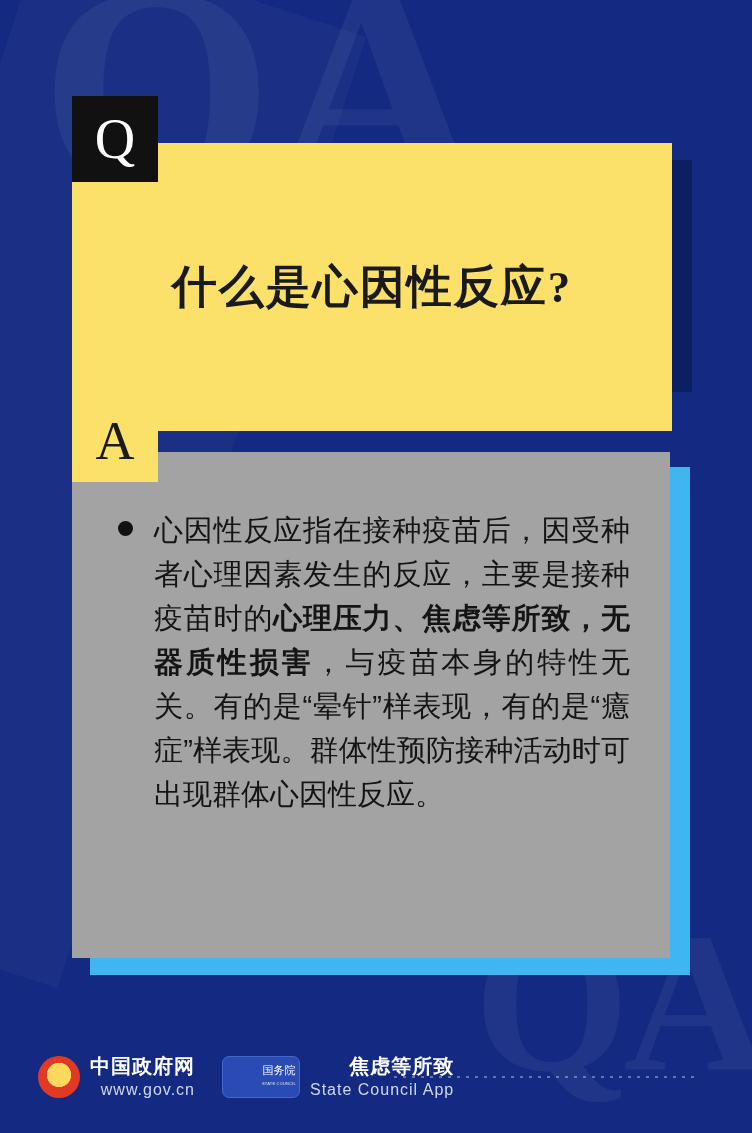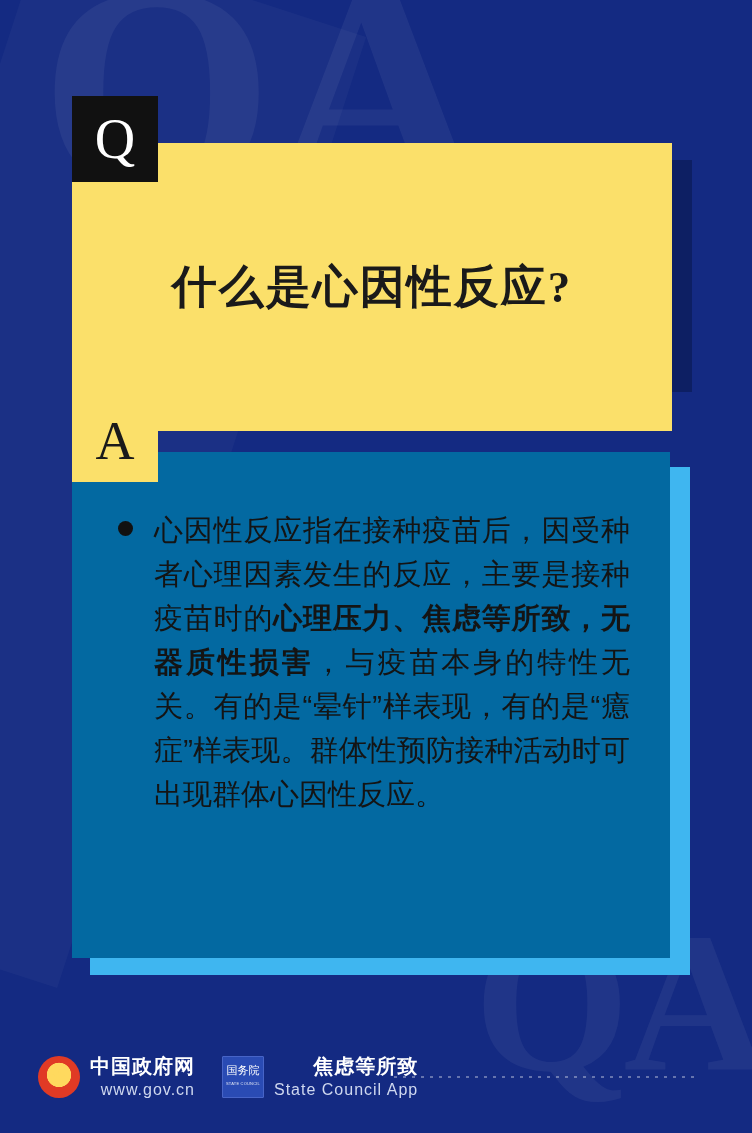--- a/index.html
+++ b/index.html
@@ -152,21 +152,21 @@
     height: 508px;
     background: #3fb6f0;
     z-index: 1;
   }
   .a-card {
     position: absolute;
     left: 72px;
     top: 452px;
     width: 598px;
     height: 506px;
-    background: #0369a1;
+    background: #a3a3a3;
     z-index: 2;
     box-sizing: border-box;
     padding: 56px 40px 40px 40px;
   }
   .a-body {
     position: relative;
     font-family: "Liberation Sans", sans-serif;
     font-size: 29px;
     line-height: 1.52;
     color: #141414;
@@ -218,32 +218,33 @@
     left: 0; right: 0; top: 50%;
     transform: translateY(-52%);
     text-align: center;
     color: #ffd95e;
     font-size: 17px;
     line-height: 1;
   }
   .appicon {
     width: 40px;
     height: 40px;
-    border-radius: 1px;
+    border-radius: 7px;
     background: #2a4bb4;
     border: 1px solid #4764c7;
     color: #ffffff;
     font-size: 11px;
     line-height: 12px;
     display: flex;
     flex-direction: column;
     align-items: center;
     justify-content: center;
     flex: 0 0 auto;
     text-align: center;
+    padding-left: 36px;
   }
   .appicon .ai-sub {
     font-size: 4px;
     letter-spacing: 0.2px;
     opacity: 0.85;
     margin-top: 2px;
   }
   .f-texts {
     display: flex;
     flex-direction: column;

